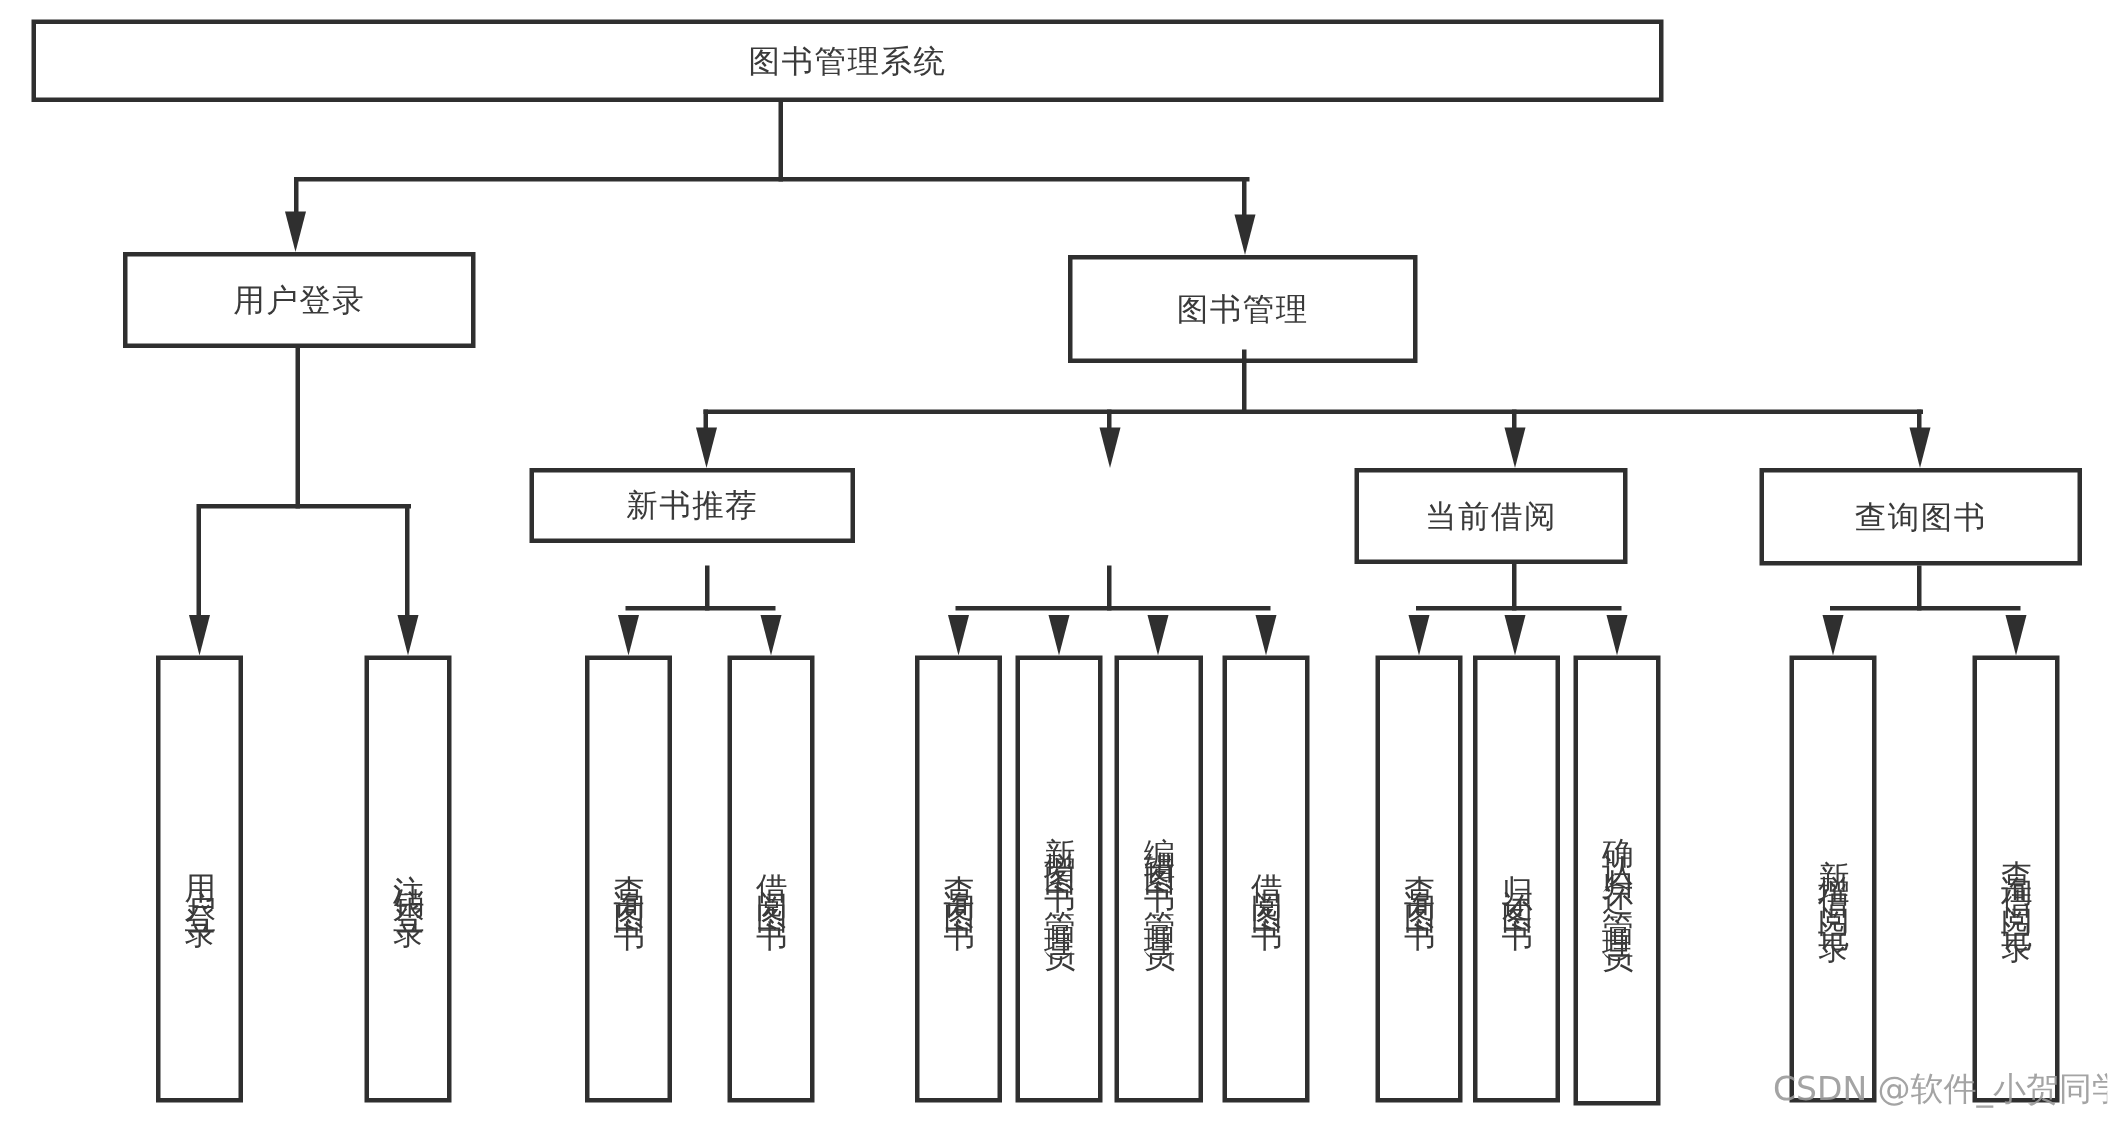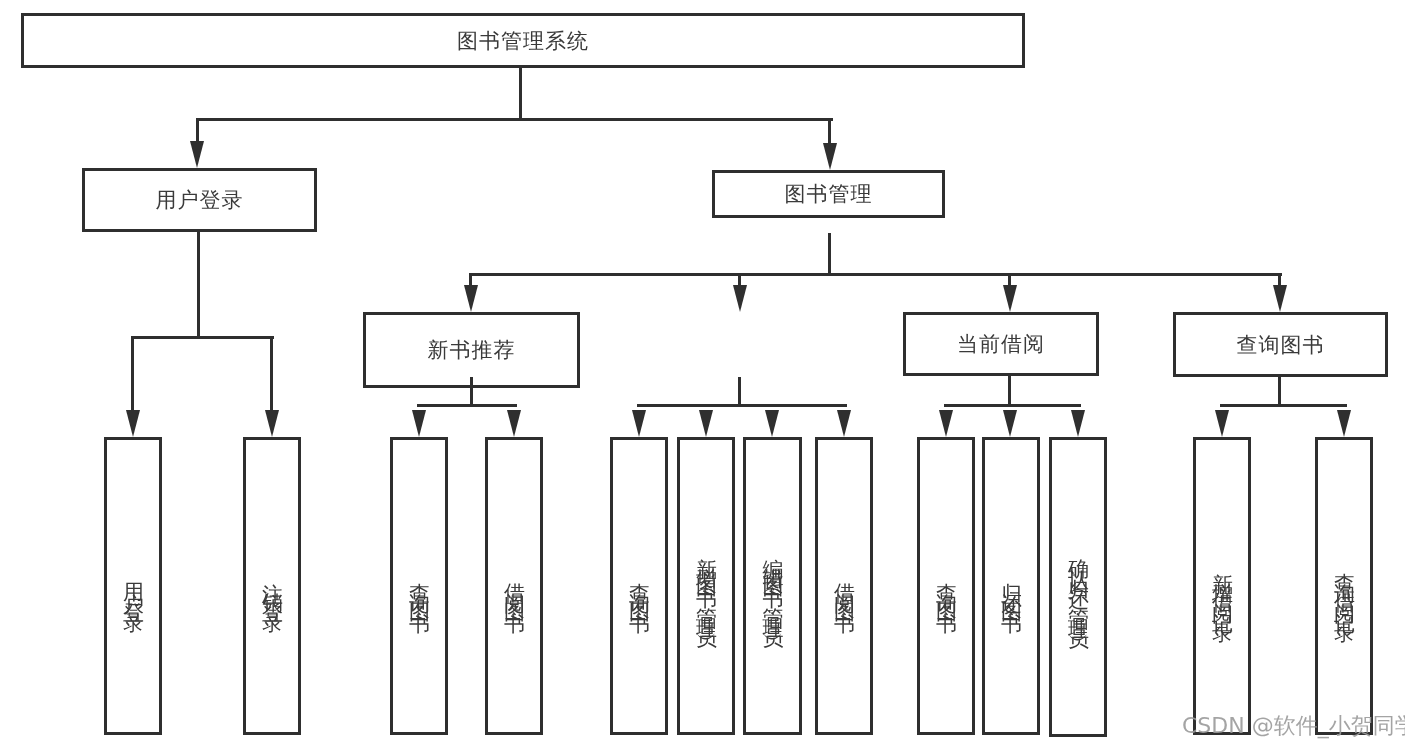--- a/index.html
+++ b/index.html
@@ -35,52 +35,52 @@
     position:absolute;left:1182px;top:711px;width:220px;
     color:var(--watermark);font-size:22px;white-space:nowrap;
     letter-spacing:0px;opacity:.9;
   }
 </style>
 </head>
 <body>
 
 <div class="canvas">
 
-  <div class="box hbox" style="left:21px;top:13px;width:1004px;height:55px">图书管理系统</div>
+  <div class="box hbox" style="left:21px;top:13px;width:1088px;height:55px">图书管理系统</div>
 
   <div class="vl" style="left:519px;top:68px;height:53px"></div>
   <div class="hl" style="left:196px;top:118px;width:637px"></div>
   <div class="vl" style="left:196px;top:118px;height:28px"></div>
   <div class="arrow" style="left:190px;top:141px"></div>
   <div class="vl" style="left:828px;top:118px;height:30px"></div>
   <div class="arrow" style="left:823px;top:143px"></div>
 
   <div class="box hbox" style="left:82px;top:168px;width:235px;height:64px">用户登录</div>
-  <div class="box hbox" style="left:712px;top:170px;width:233px;height:48px">图书管理</div>
+  <div class="box hbox" style="left:712px;top:170px;width:233px;height:72px">图书管理</div>
 
   <div class="vl" style="left:197px;top:232px;height:107px"></div>
   <div class="hl" style="left:132px;top:336px;width:142px"></div>
   <div class="vl" style="left:131px;top:336px;height:76px"></div>
   <div class="arrow" style="left:126px;top:410px"></div>
   <div class="vl" style="left:270px;top:336px;height:76px"></div>
   <div class="arrow" style="left:265px;top:410px"></div>
 
   <div class="vl" style="left:828px;top:233px;height:43px"></div>
   <div class="hl" style="left:469px;top:273px;width:813px"></div>
   <div class="vl" style="left:469px;top:273px;height:17px"></div>
   <div class="arrow" style="left:464px;top:285px"></div>
   <div class="vl" style="left:738px;top:273px;height:17px"></div>
   <div class="arrow" style="left:733px;top:285px"></div>
   <div class="vl" style="left:1008px;top:273px;height:17px"></div>
   <div class="arrow" style="left:1003px;top:285px"></div>
   <div class="vl" style="left:1278px;top:273px;height:17px"></div>
   <div class="arrow" style="left:1273px;top:285px"></div>
 
-  <div class="box hbox" style="left:363px;top:312px;width:217px;height:76px">新书推荐</div>
-  <div class="box hbox" style="left:903px;top:312px;width:196px;height:64px">当前借阅</div>
+  <div class="box hbox" style="left:353px;top:312px;width:217px;height:50px">新书推荐</div>
+  <div class="box hbox" style="left:903px;top:312px;width:182px;height:64px">当前借阅</div>
   <div class="box hbox" style="left:1173px;top:312px;width:215px;height:65px">查询图书</div>
 
   <div class="vl" style="left:470px;top:377px;height:30px"></div>
   <div class="hl" style="left:417px;top:404px;width:100px"></div>
   <div class="arrow" style="left:412px;top:410px"></div>
   <div class="arrow" style="left:507px;top:410px"></div>
 
   <div class="vl" style="left:738px;top:377px;height:30px"></div>
   <div class="hl" style="left:637px;top:404px;width:210px"></div>
   <div class="arrow" style="left:632px;top:410px"></div>

